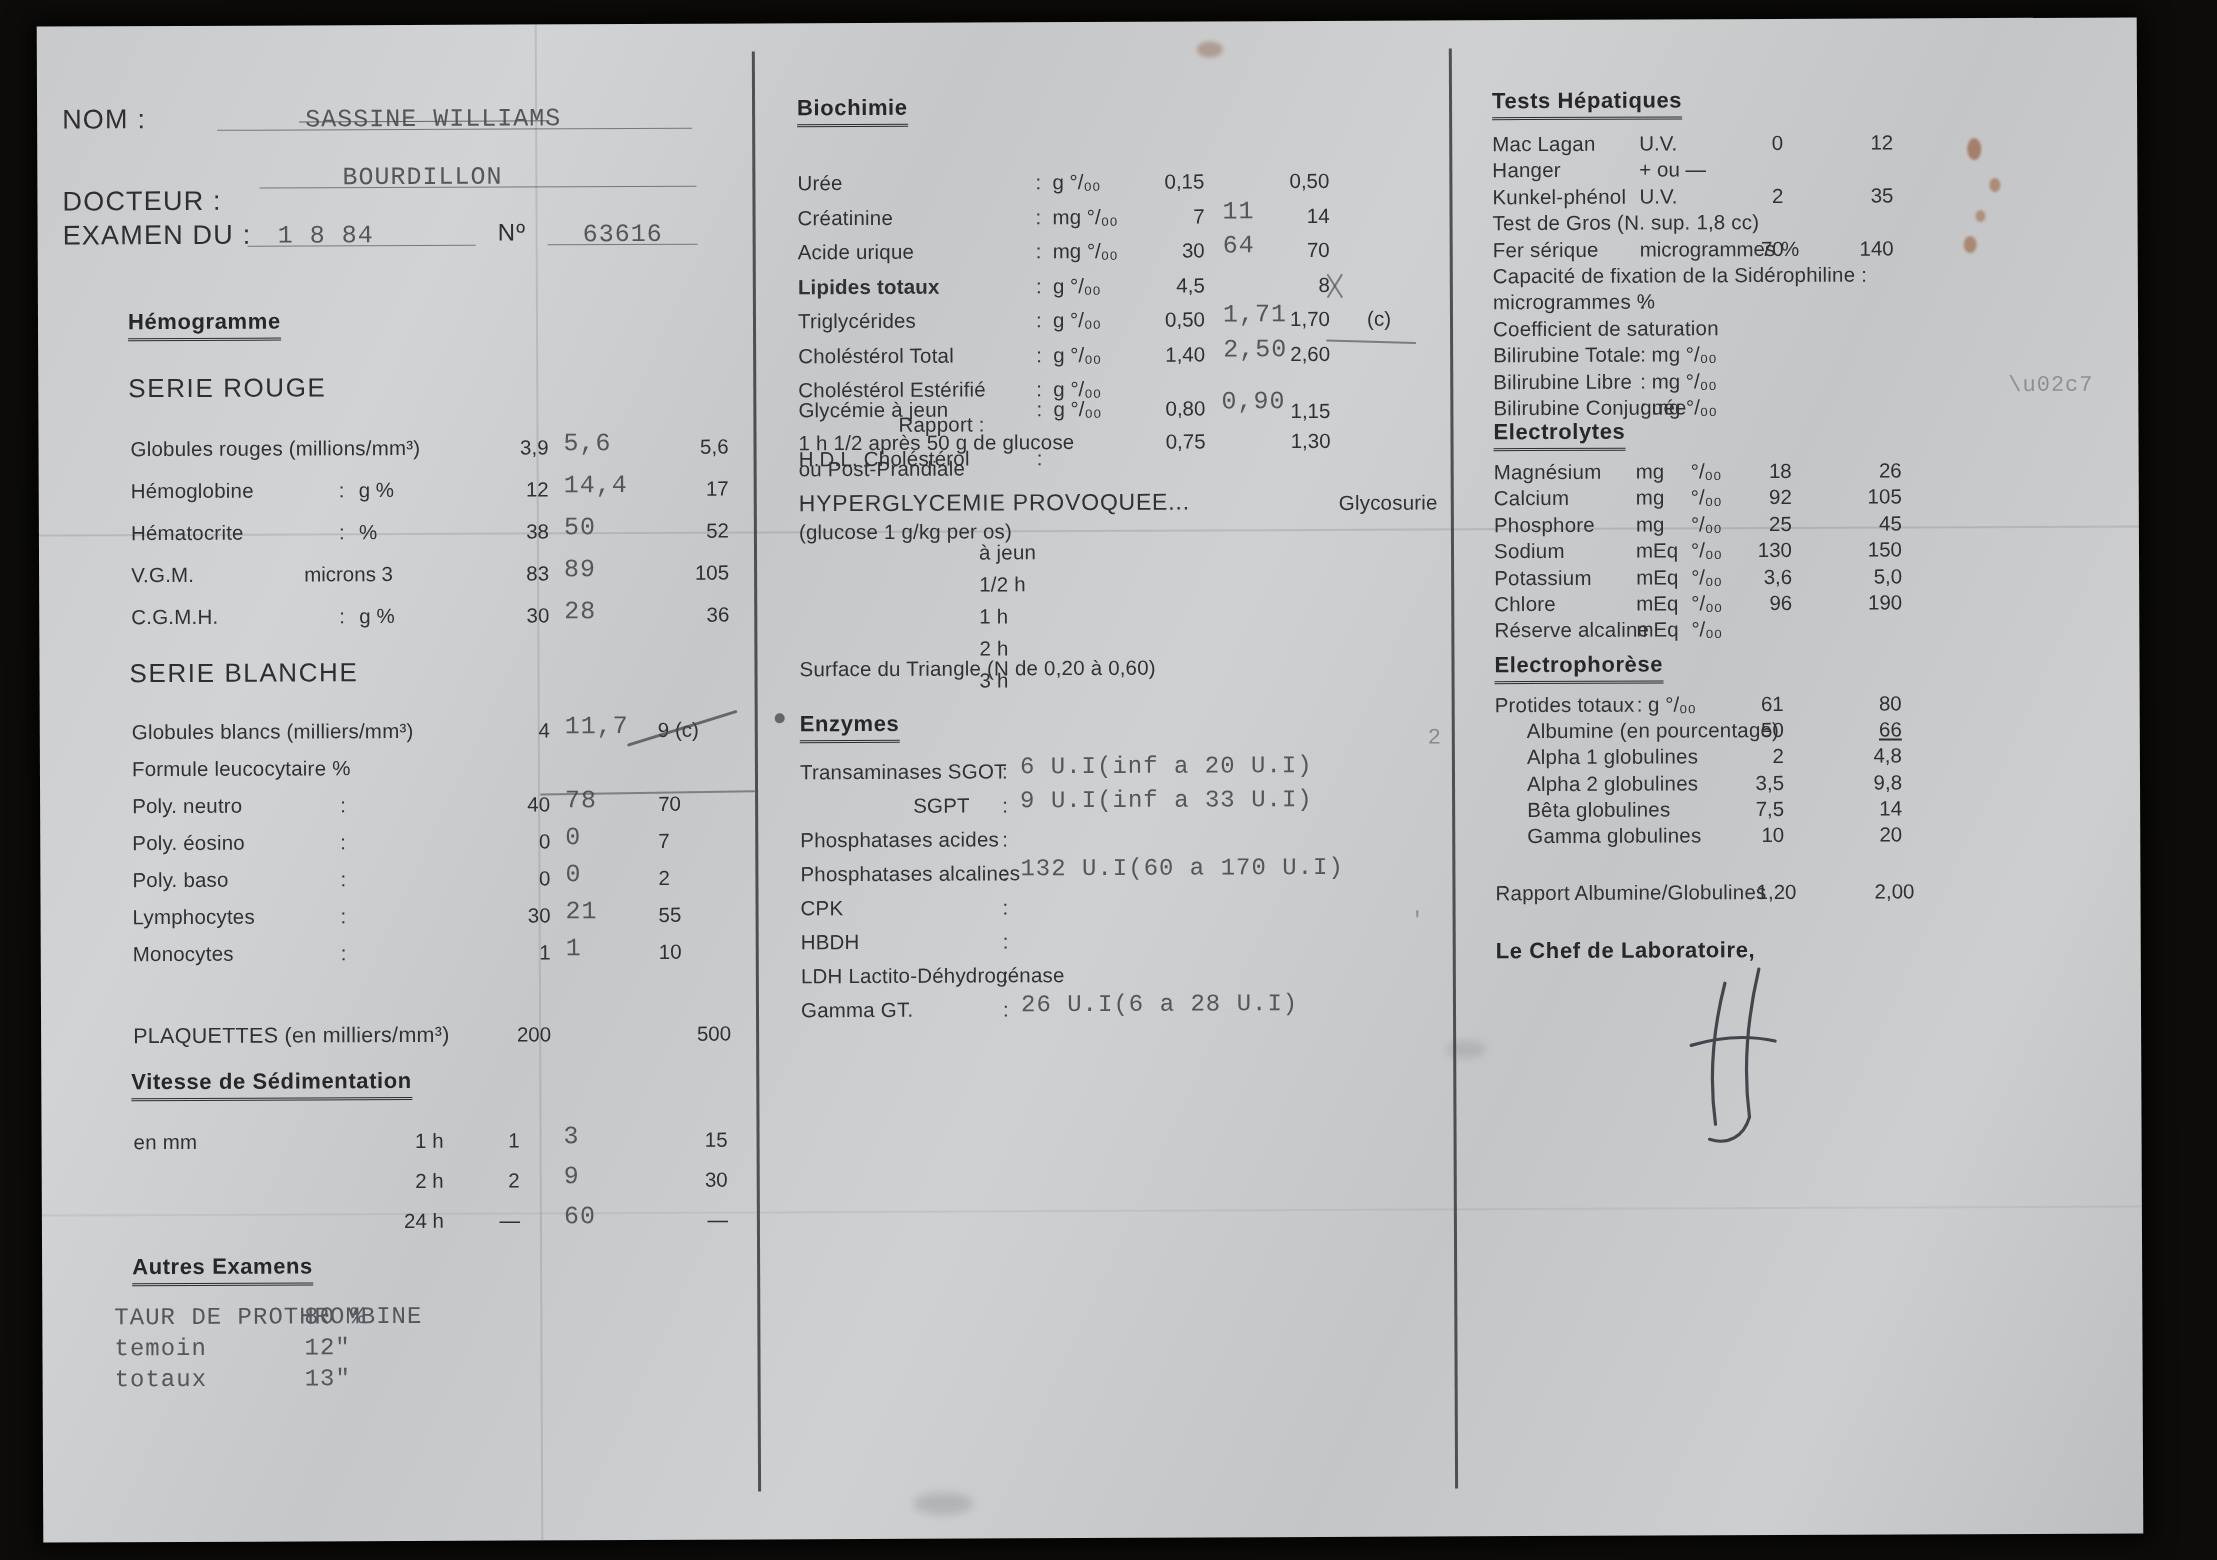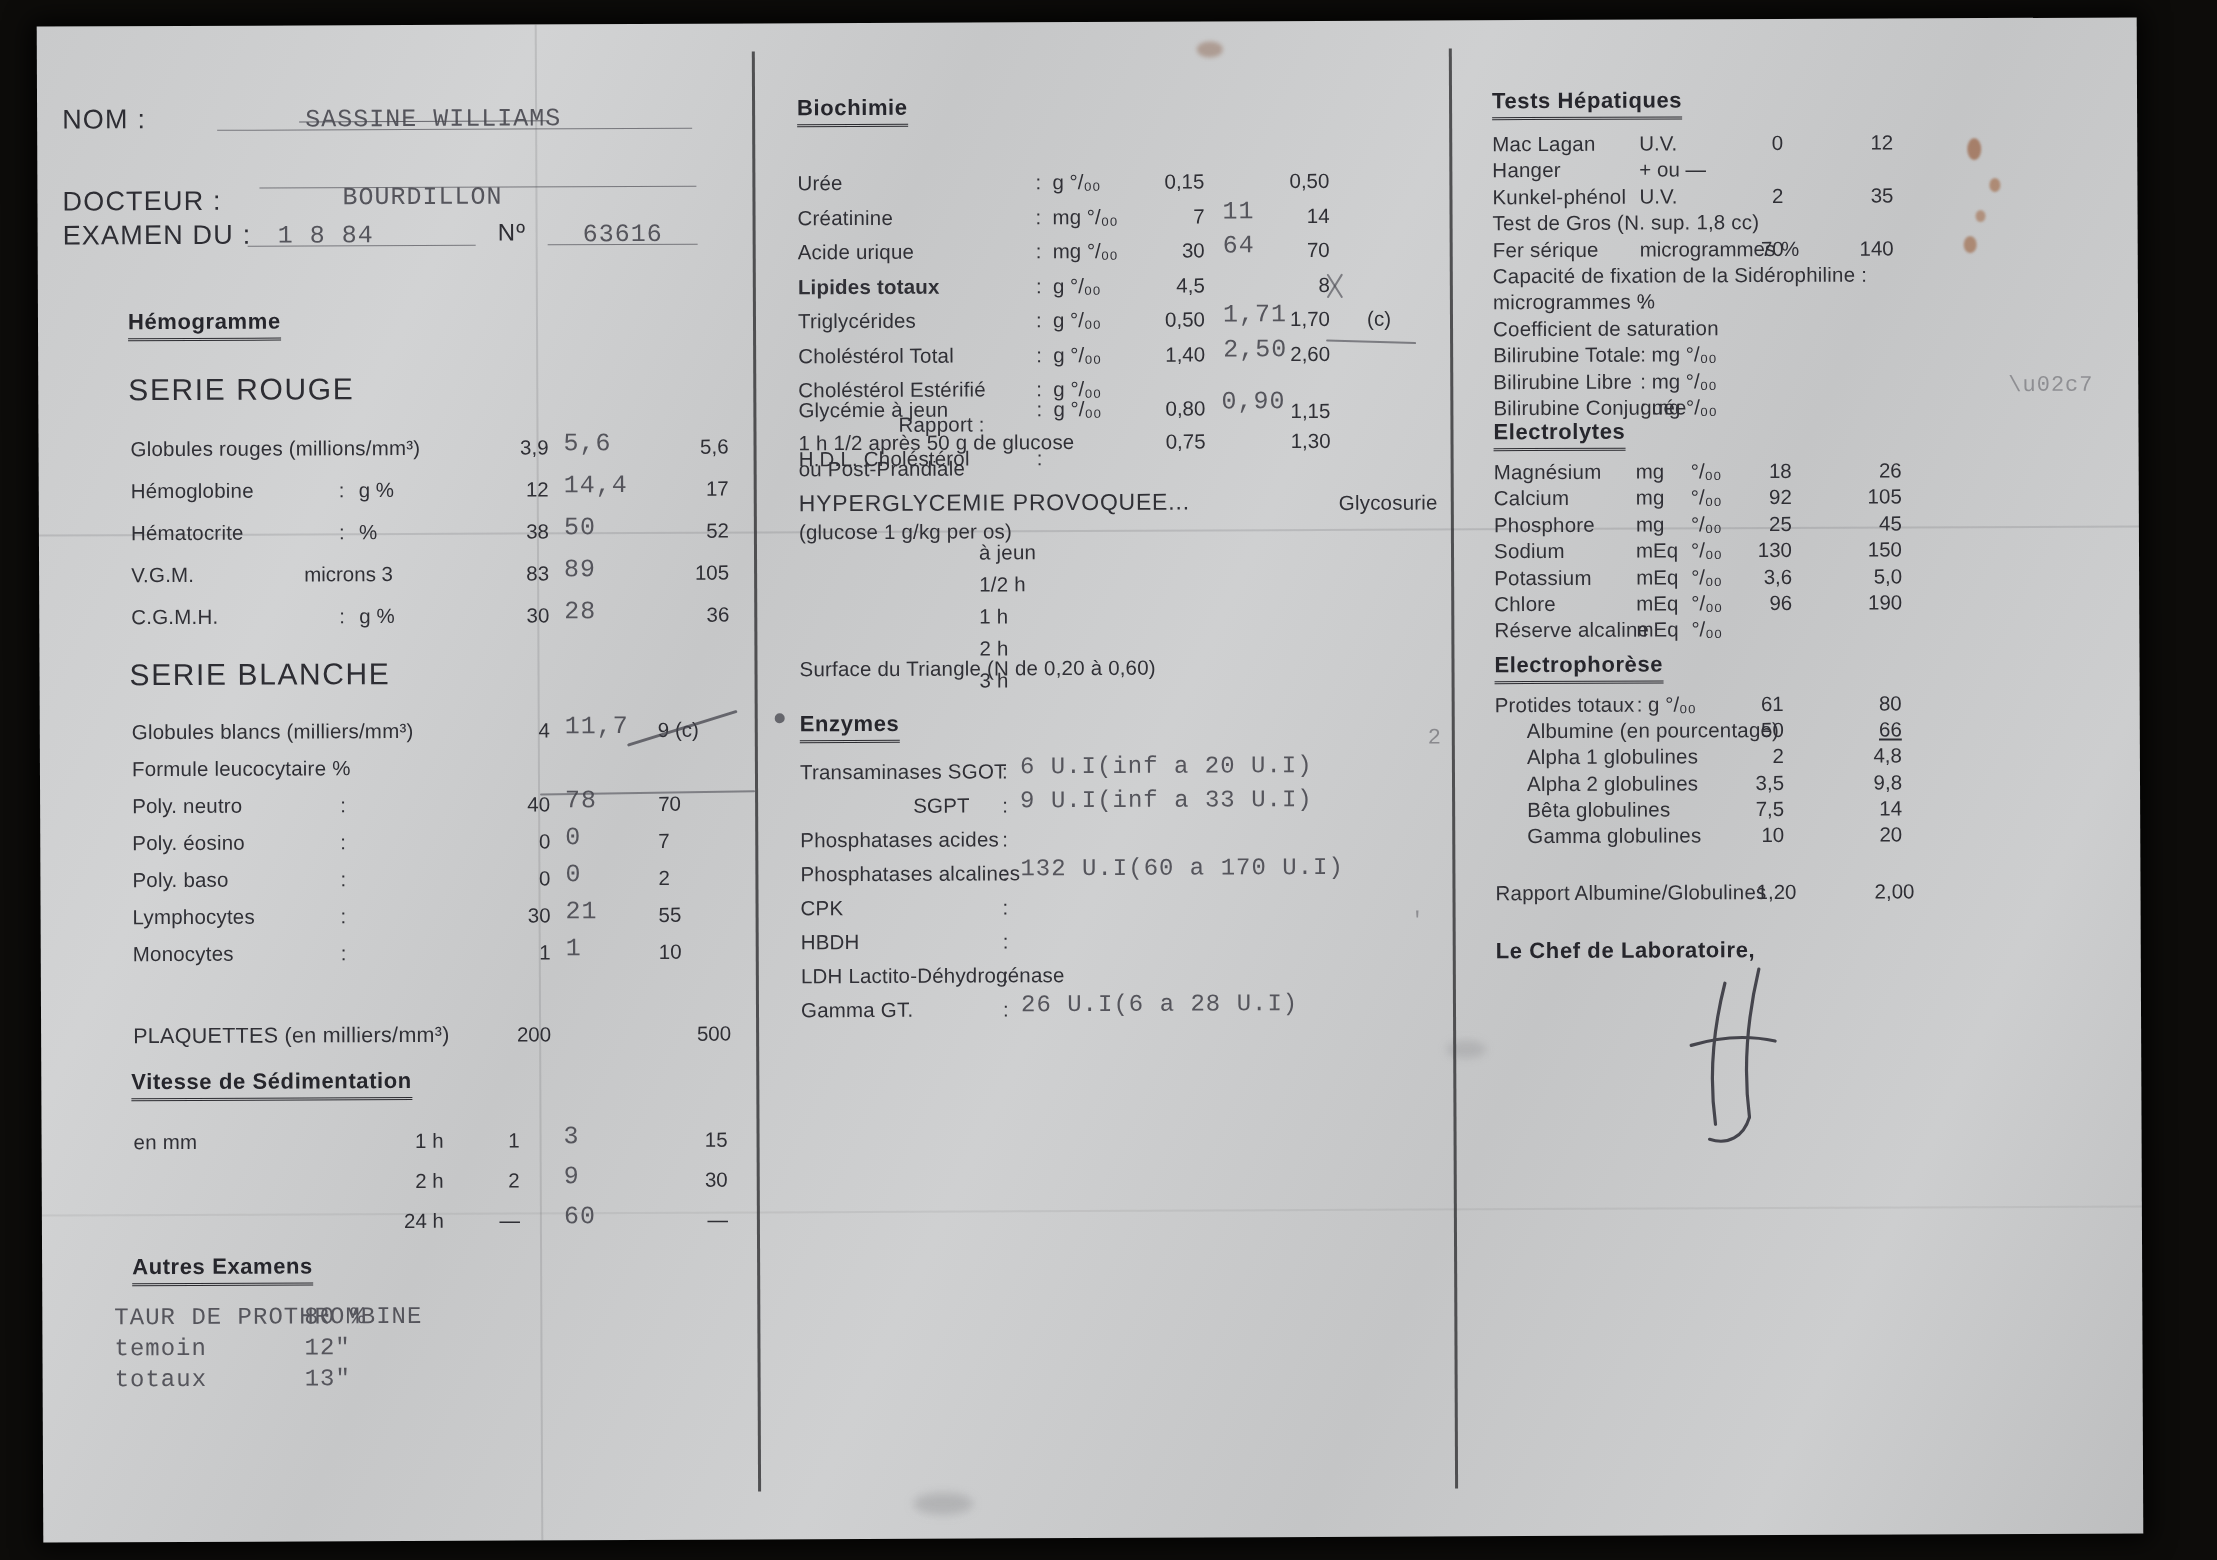--- a/index.html
+++ b/index.html
@@ -27,21 +27,21 @@
   .foldv{width:2px;height:100%;top:0;}
   .foldh{height:2px;width:100%;left:0;}
   .sep{position:absolute;top:28px;width:3px;height:1440px;background:#3a3a3c;opacity:.85;}
 
   .col{position:absolute;top:0;}
   .head-line{font-size:27px;letter-spacing:1.2px;color:#2e2e34;}
   .sec-title{
     font-size:22px;font-weight:bold;letter-spacing:.6px;color:#26262c;
     display:inline-block;border-bottom:3px double #2b2b30;padding-bottom:3px;
   }
-  .sub-title{font-size:30px;letter-spacing:1.6px;color:#2d2d33;}
+  .sub-title{font-size:26px;letter-spacing:1.6px;color:#2d2d33;}
   .lbl{position:absolute;font-size:20.5px;letter-spacing:.2px;color:#303036;white-space:nowrap;}
   .unit{position:absolute;font-size:20.5px;color:#303036;white-space:nowrap;}
   .colon{position:absolute;font-size:20.5px;color:#303036;}
   .v{position:absolute;font-size:20.5px;color:#2f2f35;text-align:right;white-space:nowrap;}
   
   .tw{
     position:absolute;
     font-family:"Liberation Mono", monospace;
     font-size:25px;color:#55555c;letter-spacing:1px;white-space:nowrap;
   }
@@ -74,21 +74,21 @@
   <div class="sep" style="left:1412px;"></div>
 
   <div>
     <div class="head-line" style="position:absolute;left:25px;top:78px;">NOM :</div>
     <div class="dotline" style="left:180px;top:104px;width:475px;"></div>
     <div class="tw" style="left:268px;top:80px;">SASSINE WILLIAMS</div>
     <div class="strike" style="left:262px;top:96px;width:250px;"></div>
 
     <div class="head-line" style="position:absolute;left:25px;top:136px;margin-top:24px;">DOCTEUR :</div>
     <div class="dotline" style="left:222px;top:162px;width:437px;"></div>
-    <div class="tw" style="left:305px;top:138px;margin-top:20px;">BOURDILLON</div>
+    <div class="tw" style="left:305px;top:138px;">BOURDILLON</div>
 
     <div class="head-line" style="position:absolute;left:25px;top:194px;">EXAMEN DU :</div>
     <div class="dotline" style="left:210px;top:220px;width:228px;"></div>
     <div class="tw" style="left:240px;top:196px;">1 8 84</div>
 
     <div class="head-line" style="position:absolute;left:460px;top:194px;font-size:24px;">Nº</div>
     <div class="dotline" style="left:510px;top:220px;width:150px;"></div>
     <div class="tw" style="left:545px;top:196px;">63616</div>
   </div>
 

